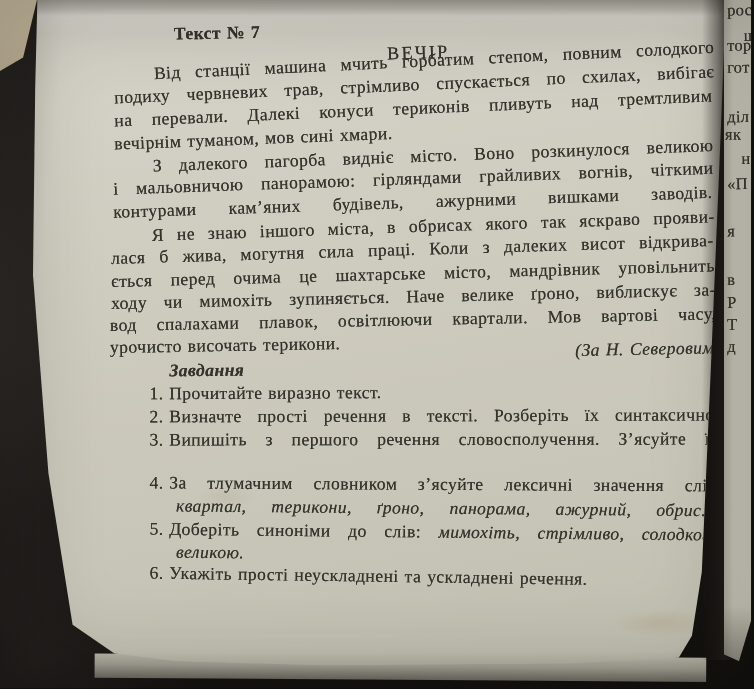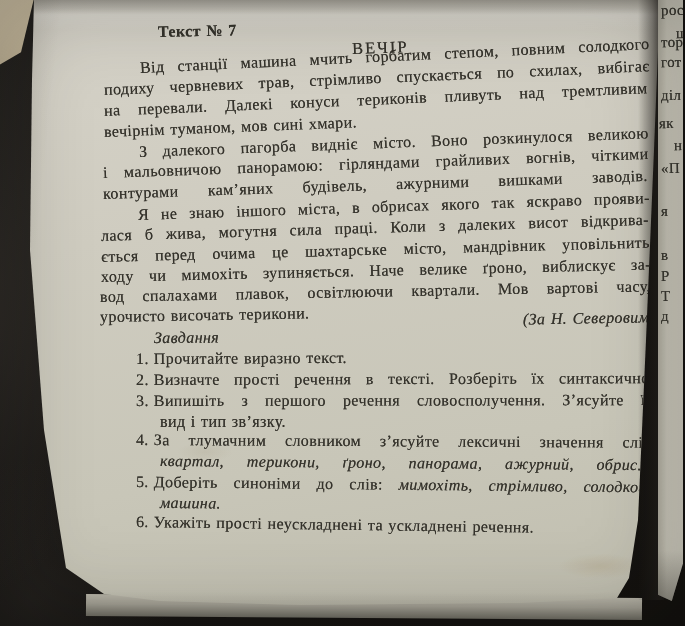--- a/index.html
+++ b/index.html
@@ -88,65 +88,62 @@
 
     <div class="ln j" style="left:138px;top:206px;width:512px;transform:rotate(-1.9deg)">Я не знаю іншого міста, в обрисах якого так яскраво прояви-</div>
     <div class="ln j" style="left:101px;top:227px;width:548px;transform:rotate(-1.7deg)">лася б жива, могутня сила праці. Коли з далеких висот відкрива-</div>
     <div class="ln j" style="left:101px;top:248px;width:549px;transform:rotate(-1.5deg)">ється перед очима це шахтарське місто, мандрівник уповільнить</div>
     <div class="ln j" style="left:101px;top:268px;width:550px;transform:rotate(-1.3deg)">ходу чи мимохіть зупиняється. Наче велике ґроно, виблискує за-</div>
     <div class="ln j" style="left:100px;top:288px;width:551px;transform:rotate(-1.1deg)">вод спалахами плавок, освітлюючи квартали. Мов вартові часу,</div>
     <div class="ln" style="left:100px;top:308px;transform:rotate(-1deg)">урочисто височать терикони.</div>
 
     <div class="ln it" style="left:440px;top:312px;width:215px;text-align:right;white-space:normal;transform:rotate(-1deg)">(За Н. Северовим)</div>
 
-    <div class="ln it bold" style="left:154px;top:329px;transform:rotate(-.4deg);font-weight:400">Завдання</div>
+    <div class="ln it bold" style="left:154px;top:329px;transform:rotate(-.4deg);font-weight:700">Завдання</div>
 
     <div class="ln" style="left:136px;top:350px;transform:rotate(-.3deg)">
       <span class="num">1.</span><span>Прочитайте виразно текст.</span>
     </div>
 
     <div class="ln j" style="left:136px;top:371px;width:518px;transform:rotate(-.2deg)">
       <span class="num">2.</span><span>Визначте прості речення в тексті. Розберіть їх синтаксично.</span>
     </div>
 
     <div class="ln j" style="left:136px;top:392px;width:518px;transform:rotate(-.1deg)">
       <span class="num">3.</span><span>Випишіть з першого речення словосполучення. З’ясуйте їх</span>
-    </div>
-    <div class="ln" style="left:160px;top:413px">
-      <span>вид і тип зв’язку.</span>
     </div>
 
     <div class="ln j" style="left:136px;top:431px;width:520px;transform:rotate(.3deg)">
       <span class="num">4.</span><span>За тлумачним словником з’ясуйте лексичні значення слів:</span>
     </div>
     <div class="ln j it" style="left:160px;top:452px;width:482px;transform:rotate(.5deg)">
       <span>квартал, терикони, ґроно, панорама, ажурний, обрис.</span>
     </div>
 
     <div class="ln j" style="left:136px;top:473px;width:522px;transform:rotate(.6deg)">
       <span class="num">5.</span><span>Доберіть синоніми до слів:</span> <span class="it">мимохіть, стрімливо, солодкого,</span>
     </div>
     <div class="ln it" style="left:160px;top:494px;transform:rotate(.5deg)">
-      <span>машина.</span>
+      <span>великою.</span>
     </div>
 
     <div class="ln" style="left:136px;top:513px;transform:rotate(.8deg)">
       <span class="num">6.</span><span>Укажіть прості неускладнені та ускладнені речення.</span>
     </div>
 
   </div>
 
   <div class="gutter"></div>
 
   <div class="page-right">
     <span class="frag" style="left:3px;top:2px">рос</span>
     <span class="frag" style="left:18px;top:25px">ше</span>
     <span class="frag" style="left:3px;top:34px">тор</span>
     <span class="frag" style="left:3px;top:54px">гот</span>
-    <span class="frag" style="left:3px;top:87px">діл</span>
+    <span class="frag" style="left:3px;top:99px">діл</span>
     <span class="frag" style="left:1px;top:115px">як</span>
     <span class="frag" style="left:16px;top:137px">но</span>
     <span class="frag" style="left:3px;top:160px">«П</span>
     <span class="frag" style="left:3px;top:203px">я</span>
     <span class="frag" style="left:3px;top:247px">в</span>
     <span class="frag" style="left:3px;top:268px">Р</span>
     <span class="frag" style="left:3px;top:288px">Т</span>
     <span class="frag" style="left:3px;top:308px">д</span>
   </div>
 

